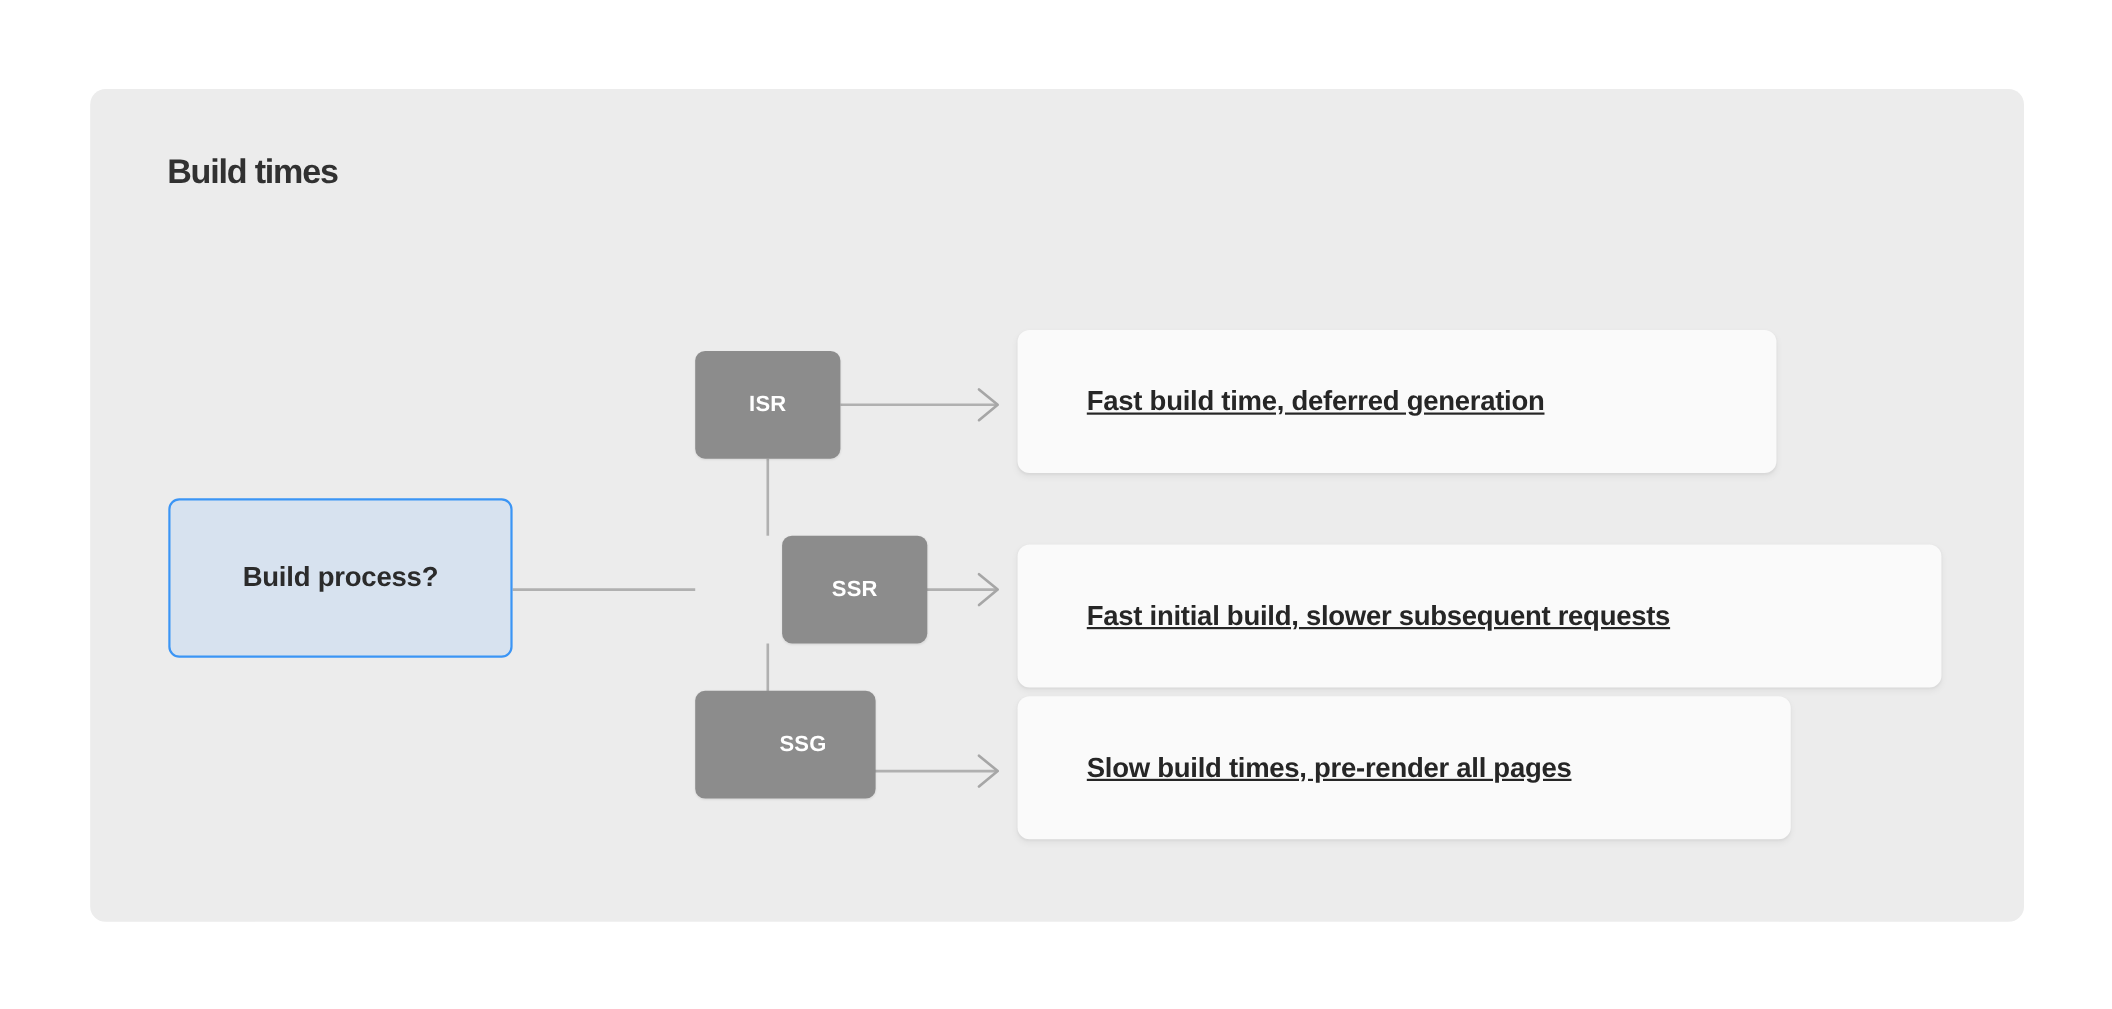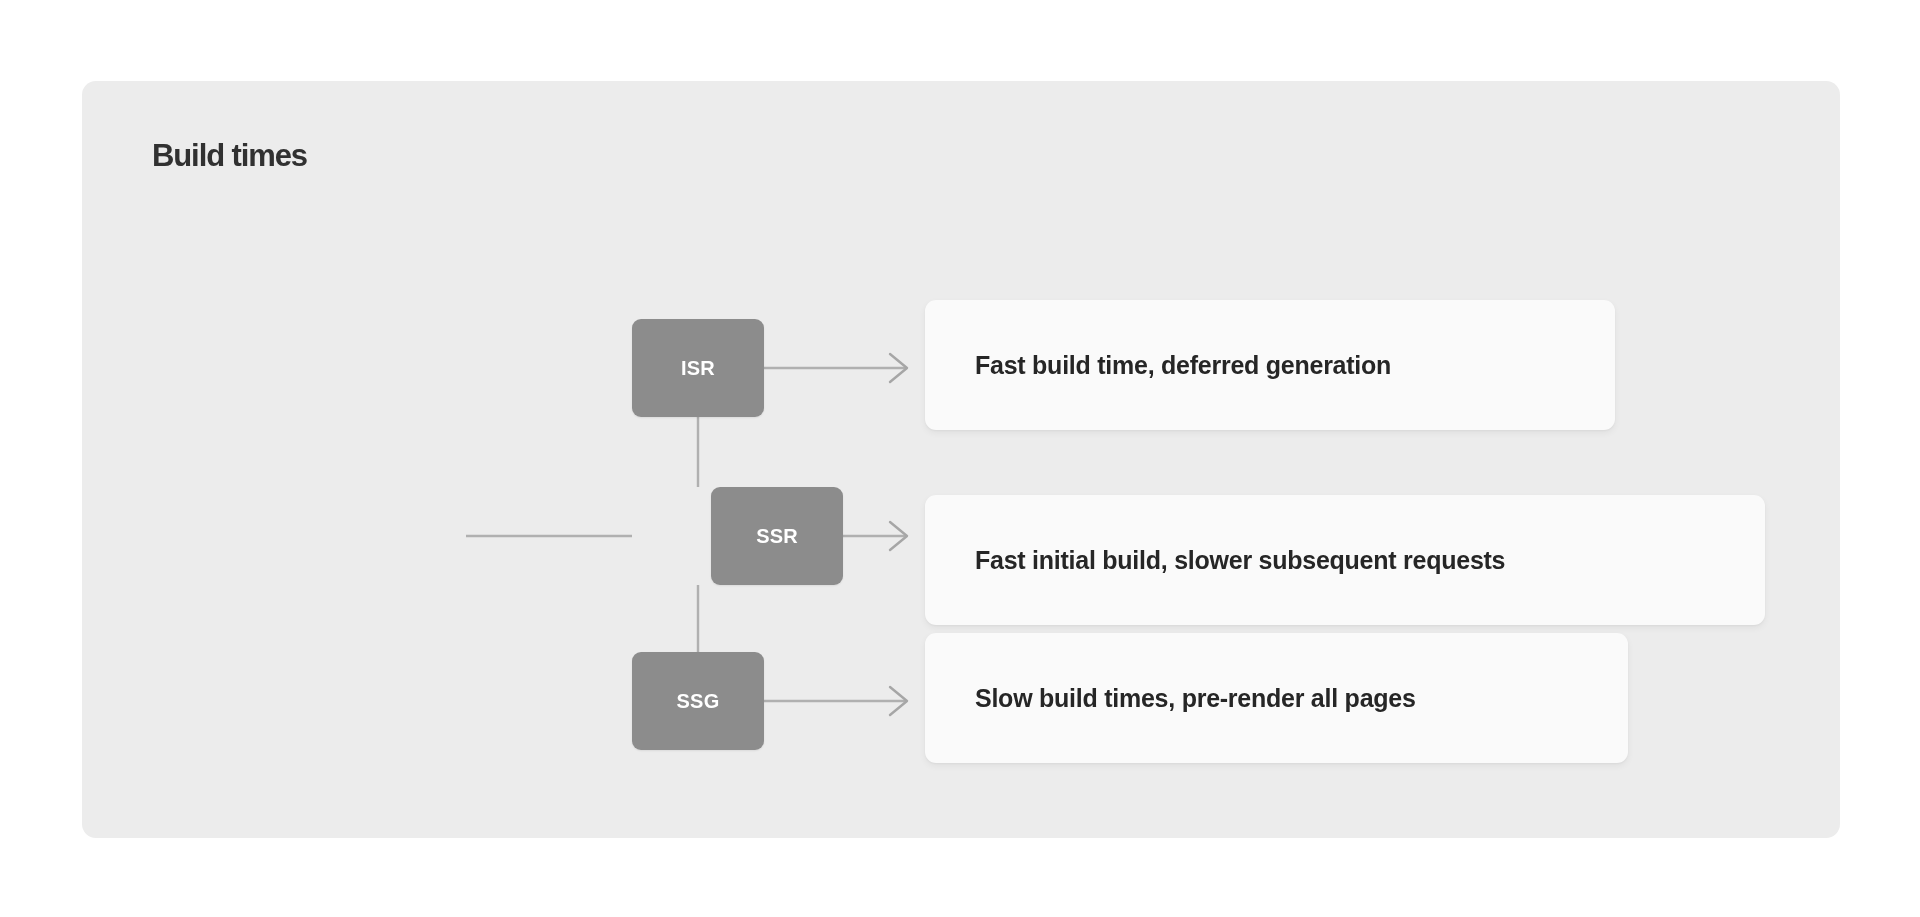--- a/index.html
+++ b/index.html
@@ -99,39 +99,40 @@
   }
   .node-strategy-label {
     font-size: 20px;
     font-weight: 700;
     color: #ffffff;
     letter-spacing: 0.2px;
     white-space: nowrap;
   }
   .node-isr { left: 632px; top: 319px; }
   .node-ssr { left: 668px; top: 487px; margin-left: 43px; }
-  .node-ssg { left: 632px; top: 652px; }
+  .node-ssg { left: 632px; top: 628px; padding-left: 32px; }
 
   
   .card {
     position: absolute;
     height: 130px;
     background: #fafafa;
     border-radius: 11px;
     display: flex;
     align-items: center;
     box-shadow: 0 3px 7px rgba(0,0,0,0.055), 0 1px 2px rgba(0,0,0,0.04);
   }
   .card-label {
     font-size: 25px;
     font-weight: 700;
     color: #262626;
     letter-spacing: -0.25px;
     white-space: nowrap;
-    padding-left: 50px;
+    padding-left: 63px;
+    text-decoration: underline;
   }
   .card-isr { left: 925px; top: 300px; width: 690px; }
   .card-ssr { left: 925px; top: 467px; width: 840px; margin-top: 28px; }
   .card-ssg { left: 925px; top: 633px; width: 703px; }
 </style>
 </head>
 <body>
 
 <div id="stage">
 
@@ -155,20 +156,23 @@
 
         <line x1="764" y1="701" x2="906" y2="701"></line>
       </g>
       <g stroke="#a6a6a6" stroke-width="2.4" fill="none" stroke-linecap="round" stroke-linejoin="round">
         <polyline points="890,354 907,368 890,382"></polyline>
         <polyline points="890,522 907,536 890,550"></polyline>
         <polyline points="890,687 907,701 890,715"></polyline>
       </g>
     </svg>
 
+    <div class="node-root">
+      <span class="node-root-label">Build process?</span>
+    </div>
 
     <div class="node-strategy node-isr">
       <span class="node-strategy-label">ISR</span>
     </div>
 
     <div class="node-strategy node-ssr">
       <span class="node-strategy-label">SSR</span>
     </div>
 
     <div class="node-strategy node-ssg">

